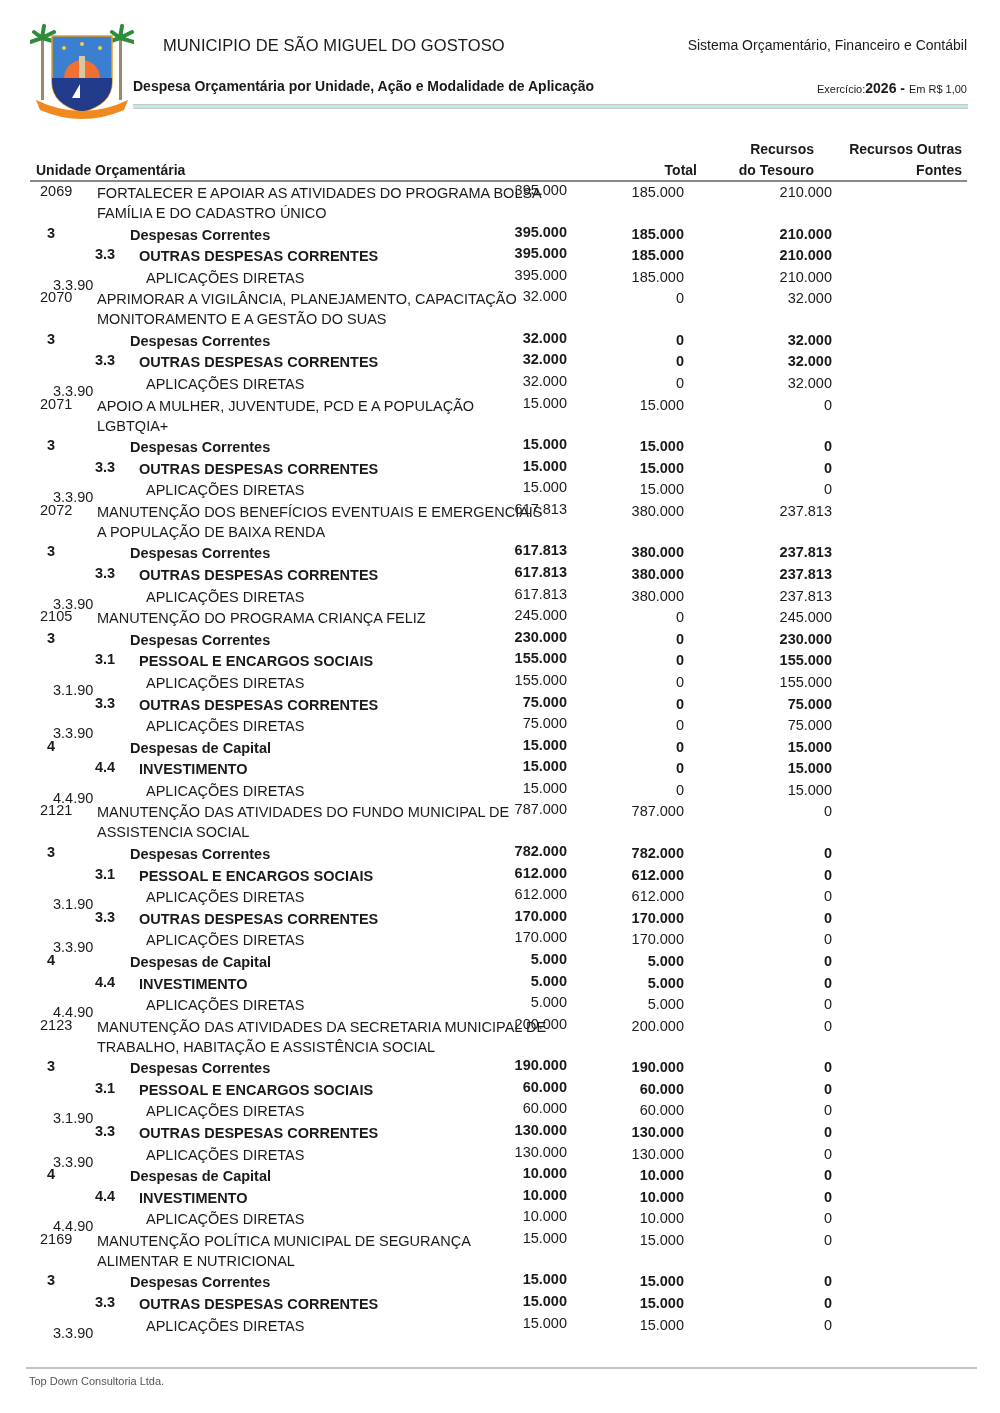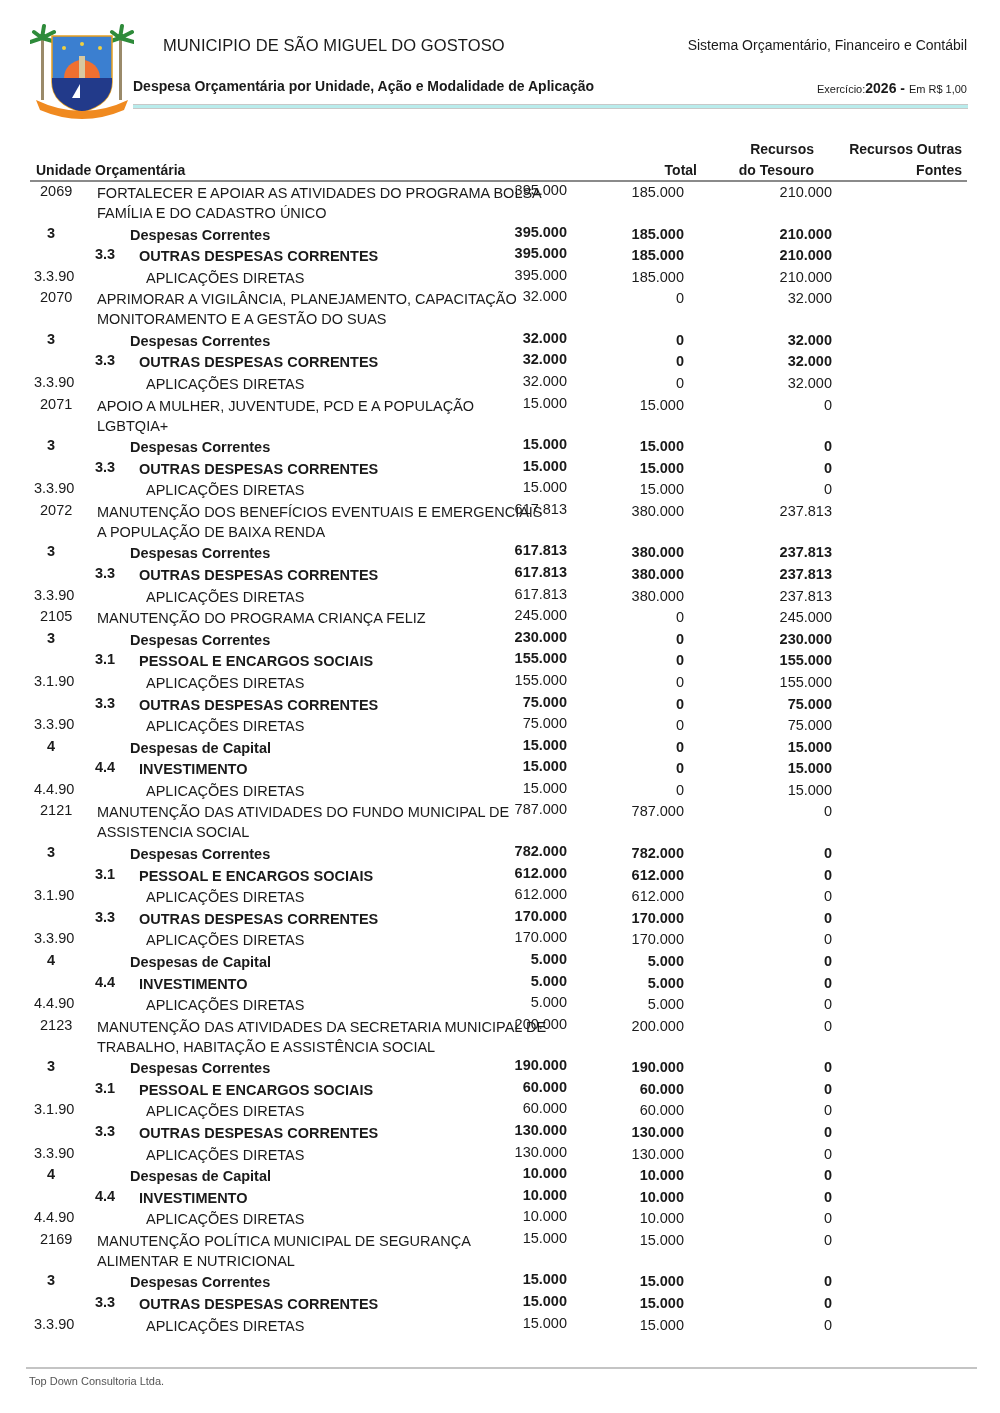--- a/index.html
+++ b/index.html
@@ -30,21 +30,21 @@
   .row .total { right: 303px; }
   .row .tes { right: 186px; top: 2px; }
   .row .out { right: 38px; top: 2px; }
 
   .row.unit .code { left: 40px; }
   .row.unit .desc { left: 97px; width: 450px; }
   .row.cat .code { left: 47px; font-weight: bold; }
   .row.cat .desc { left: 130px; font-weight: bold; }
   .row.grp .code { left: 47px; font-weight: bold; margin-left: 48px; }
   .row.grp .desc { left: 139px; font-weight: bold; }
-  .row.mod .code { left: 34px; }
+  .row.mod .code { left: 53px; margin-top: 9px; }
   .row.mod .desc { left: 146px; }
   .row.cat .num, .row.grp .num { font-weight: bold; }
 
   .footer-rule { position: absolute; left: 26px; right: 23px; top: 1367px; height: 2px; background: #c4c4c4; }
   .footer-text { position: absolute; left: 29px; top: 1375px; font-size: 11px; color: #555; }
 </style>
 </head>
 <body>
 
 <div class="logo">

